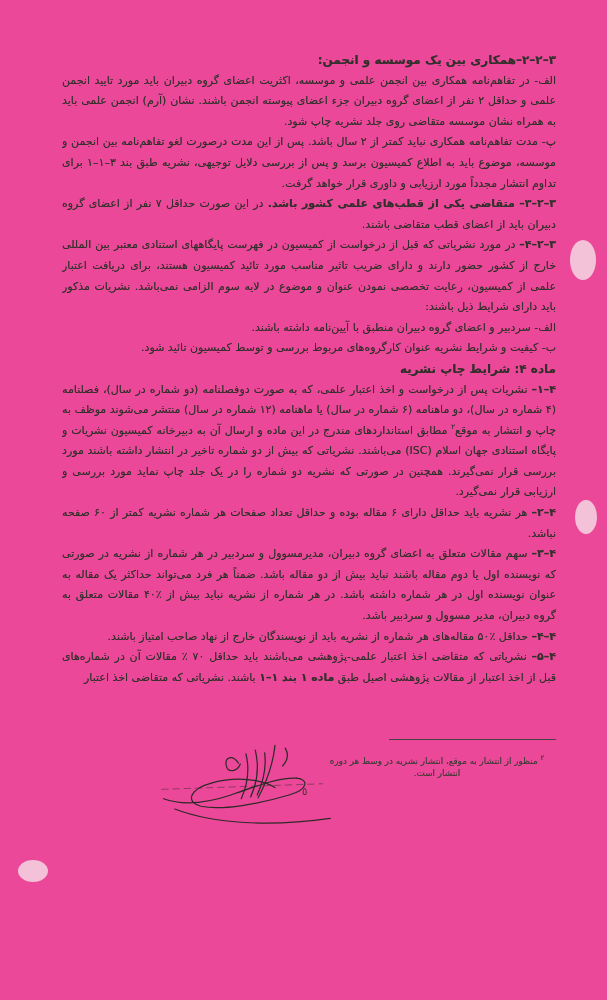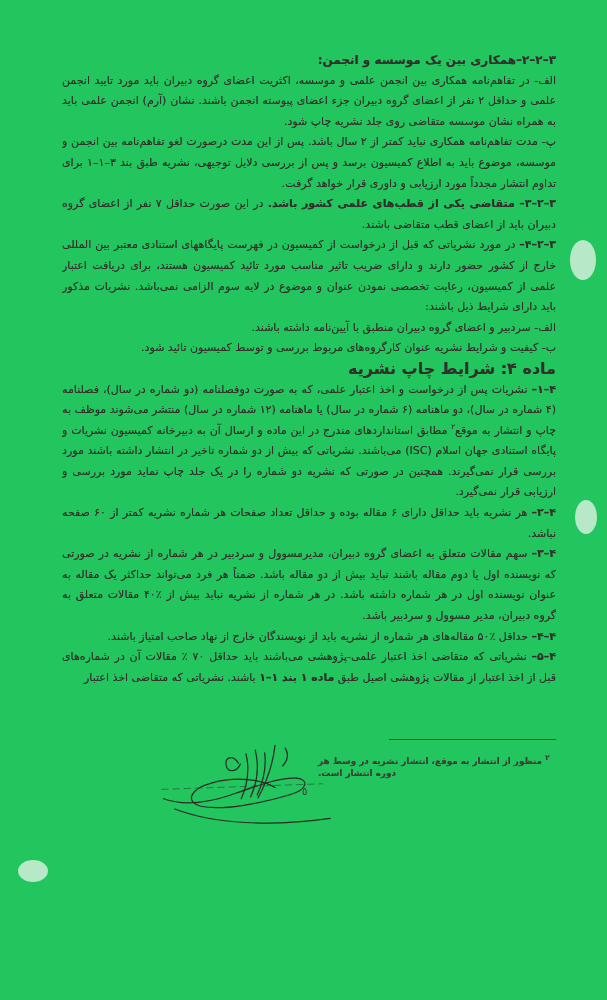--- a/index.html
+++ b/index.html
@@ -1,19 +1,19 @@
 <!DOCTYPE html>
 <html lang="fa"><head>
 <meta charset="utf-8">
 <style>
   html,body{margin:0;padding:0;background:#ffffff;}
   .page{
     position:relative;
     width:607px;height:1000px;
-    background:#22c55e;
+    background:#ec4899;
     overflow:hidden;
     font-family:"DejaVu Sans",sans-serif;
   }
   
   .smudge{position:absolute;border-radius:50%;background:#f6f6f3;opacity:.7;}
   .smudge.s1{left:570px;top:240px;width:26px;height:40px;}
   .smudge.s2{left:575px;top:500px;width:22px;height:34px;}
   .smudge.s3{left:18px;top:860px;width:30px;height:22px;}
 
   .doc-body{
@@ -22,36 +22,35 @@
     direction:rtl;
     text-align:justify;
     font-size:11px;line-height:20.6px;
     color:#33302c;
     text-shadow:0 0 .6px rgba(60,55,50,.65);
     overflow:hidden;
   }
   .doc-body p{margin:0;padding:0;}
   .b{font-weight:700;}
   .h-sec{font-weight:700;font-size:12px;margin:0 0 1px;}
-  .h-art{font-weight:700;font-size:16px;margin:4px 0 3px;}
+  .h-art{font-weight:700;font-size:12px;margin:4px 0 3px;}
   .ind14{padding-right:14px;}
   .ind8{padding-right:7px;}
   .ind20{padding-right:19px;}
   sup{font-size:7px;line-height:0;vertical-align:super;}
 
   .footnote-rule{
     position:absolute;top:739px;right:51px;width:167px;height:0;
     border-top:1.1px solid #454340;
   }
   .footnote{
     position:absolute;top:746px;right:51px;width:238px;
-    direction:rtl;text-align:left;
+    direction:rtl;text-align:center;
     font-size:8.8px;line-height:12px;color:#403d39;
     text-shadow:0 0 .5px rgba(60,55,50,.6);
-    font-weight:bold;
   }
   .signature{position:absolute;left:156px;top:740px;width:178px;height:95px;}
   .page-number{
     position:absolute;left:302px;top:786px;
     font-size:10px;color:#333;direction:rtl;
   }
 </style>
 </head>
 <body>
 

